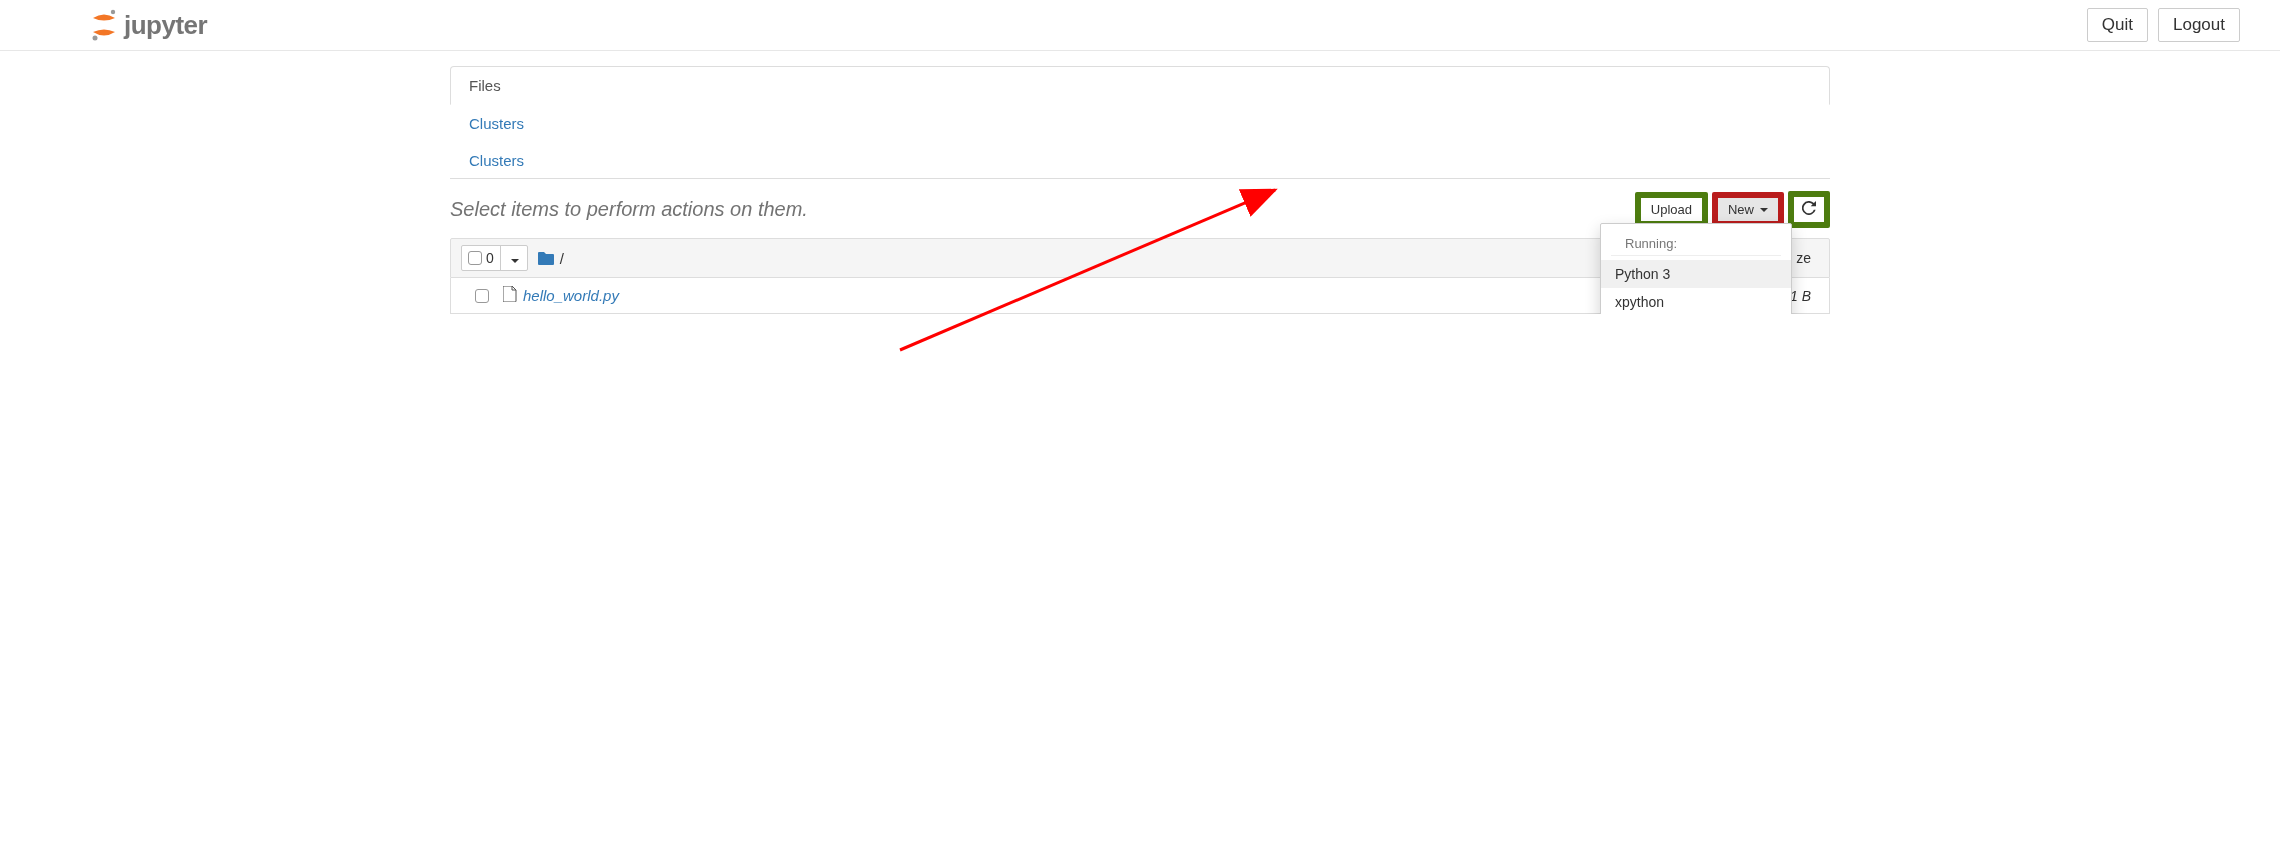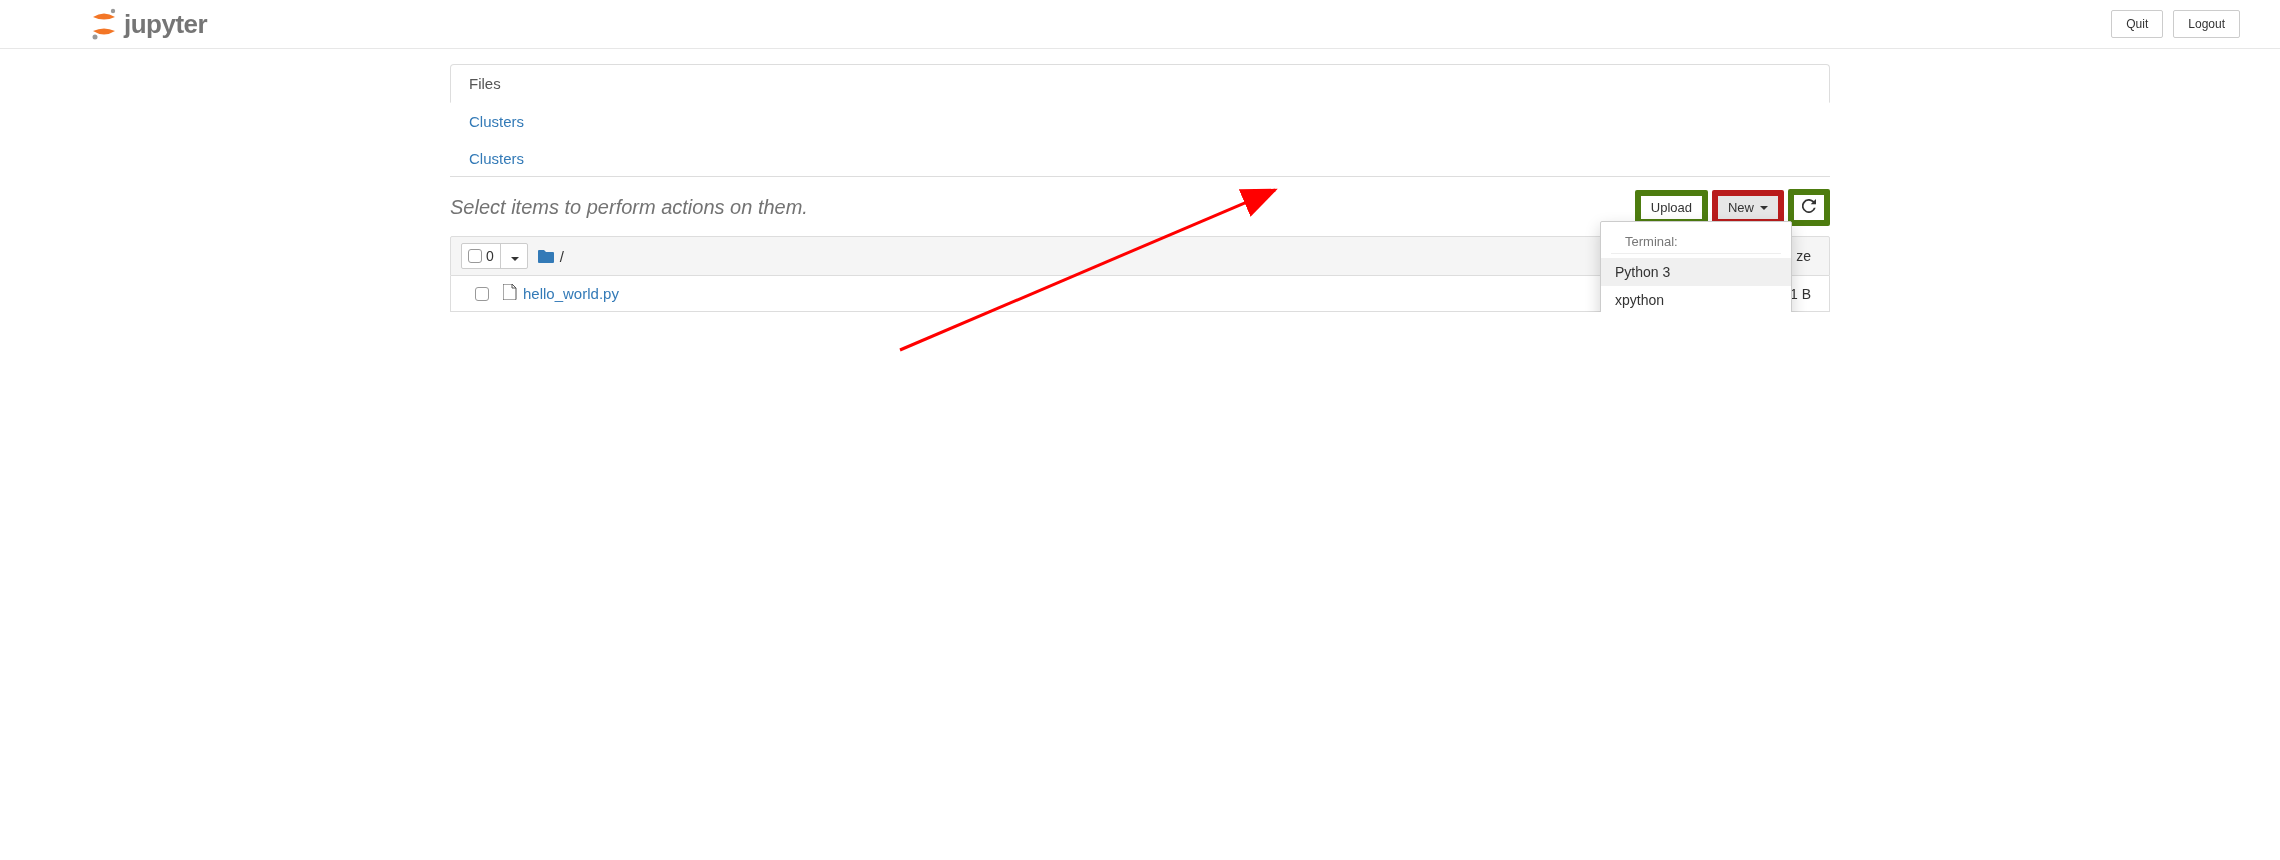--- a/index.html
+++ b/index.html
@@ -3,21 +3,21 @@
   <meta charset="utf-8">
   <style>
     * { box-sizing: border-box; margin: 0; padding: 0; }
     body { font-family: "Helvetica Neue", Helvetica, Arial, sans-serif; font-size: 14px; color: #333; background: #fff; }
     
     .header { border-bottom: 1px solid #e7e7e7; padding: 8px 20px; display: flex; align-items: center; justify-content: space-between; }
     .logo-area { display: flex; align-items: center; margin-left: 70px; }
     .logo { display: flex; align-items: center; gap: 6px; }
     .logo-text { font-size: 26px; color: #757575; font-weight: 700; letter-spacing: -0.5px; }
     .header-buttons { display: flex; gap: 10px; margin-right: 20px; }
-    .btn { border: 1px solid #ccc; background: #fff; padding: 6px 14px; font-size: 12px; cursor: pointer; border-radius: 2px; color: #333; }
+    .btn { border: 1px solid #ccc; background: #fff; padding: 6px 14px; font-size: 17px; cursor: pointer; border-radius: 2px; color: #333; }
     
     .container { max-width: 1420px; margin: 0 auto; padding: 0 20px; }
     
     .tabs { display: flex; border-bottom: 1px solid #ddd; margin-top: 15px; flex-direction: column; }
     .tab { padding: 10px 18px; cursor: pointer; font-size: 15px; color: #337ab7; border: 1px solid transparent; border-bottom: none; margin-bottom: -1px; }
     .tab.active { color: #555; background: #fff; border: 1px solid #ddd; border-bottom: 1px solid #fff; border-radius: 4px 4px 0 0; }
     
     .toolbar-row { display: flex; justify-content: space-between; align-items: center; margin-top: 12px; margin-bottom: 10px; }
     .hint-text { font-size: 20px; color: #737373; font-style: italic; }
     .toolbar-buttons { display: flex; gap: 4px; align-items: center; position: relative; }
@@ -31,21 +31,21 @@
     .selector-check { padding: 4px 6px; display: flex; align-items: center; gap: 4px; }
     .selector-caret { border-left: 1px solid #ccc; padding: 4px 8px; cursor: pointer; }
     .checkbox { width: 14px; height: 14px; border: 1px solid #999; border-radius: 3px; background: #fff; }
     .breadcrumb { margin-left: 10px; display: flex; align-items: center; gap: 6px; font-size: 15px; }
     .folder-icon-blue { color: #337ab7; }
     .col-name { margin-left: auto; display: flex; align-items: center; gap: 4px; border: 1px solid #ccc; background: #fff; padding: 4px 10px; border-radius: 2px; cursor: pointer; font-size: 14px; }
     .col-size { width: 60px; text-align: right; padding-right: 8px; font-size: 14px; }
     
     .file-list { border: 1px solid #ddd; border-top: none; }
     .file-row { display: flex; align-items: center; padding: 8px 10px; border-bottom: 1px solid #eee; }
-    .file-row:last-child { border-bottom: none; }
+    .file-row:last-child { border-bottom: none; font-style: italic; }
     .file-check { margin-left: 14px; margin-right: 14px; }
     .file-icon { margin-right: 6px; }
     .file-link { color: #337ab7; font-size: 15px; cursor: pointer; }
     .file-size { margin-left: auto; font-size: 14px; color: #333; padding-right: 8px; }
     
     .dropdown-menu { position: absolute; top: 32px; right: 38px; width: 192px; background: #fff; border: 1px solid #ccc; border-radius: 2px; box-shadow: 0 6px 16px rgba(0,0,0,0.18); z-index: 10; padding: 4px 0; }
     .dropdown-header { font-size: 13px; color: #777; padding: 6px 14px 4px; border-bottom: 1px solid #eee; margin: 2px 10px 4px; }
     .dropdown-header.second { margin-top: 8px; }
     .dropdown-item { padding: 6px 14px; font-size: 14px; cursor: pointer; }
     .dropdown-item.highlight { background: #f0f0f0; }
@@ -89,21 +89,21 @@
         <span>New</span>
         <span class="caret"></span>
       </button>
       <button class="btn-sm btn-refresh">
         <svg width="14" height="14" viewBox="0 0 16 16">
           <path d="M13.6 2.4a8 8 0 1 0 2 7.6h-2.1a6 6 0 1 1-1.4-6.2L10 6h6V0l-2.4 2.4z" fill="#333"></path>
         </svg>
       </button>
 
       <div class="dropdown-menu">
-        <div class="dropdown-header">Terminal:</div>
+        <div class="dropdown-header">Running:</div>
         <div class="dropdown-item highlight">Python 3</div>
         <div class="dropdown-item">xpython</div>
         <div class="dropdown-header second">Other:</div>
         <div class="dropdown-item">Text File</div>
         <div class="dropdown-item">Folder</div>
         <div class="dropdown-item">Terminal</div>
       </div>
     </div>
   </div>
 

